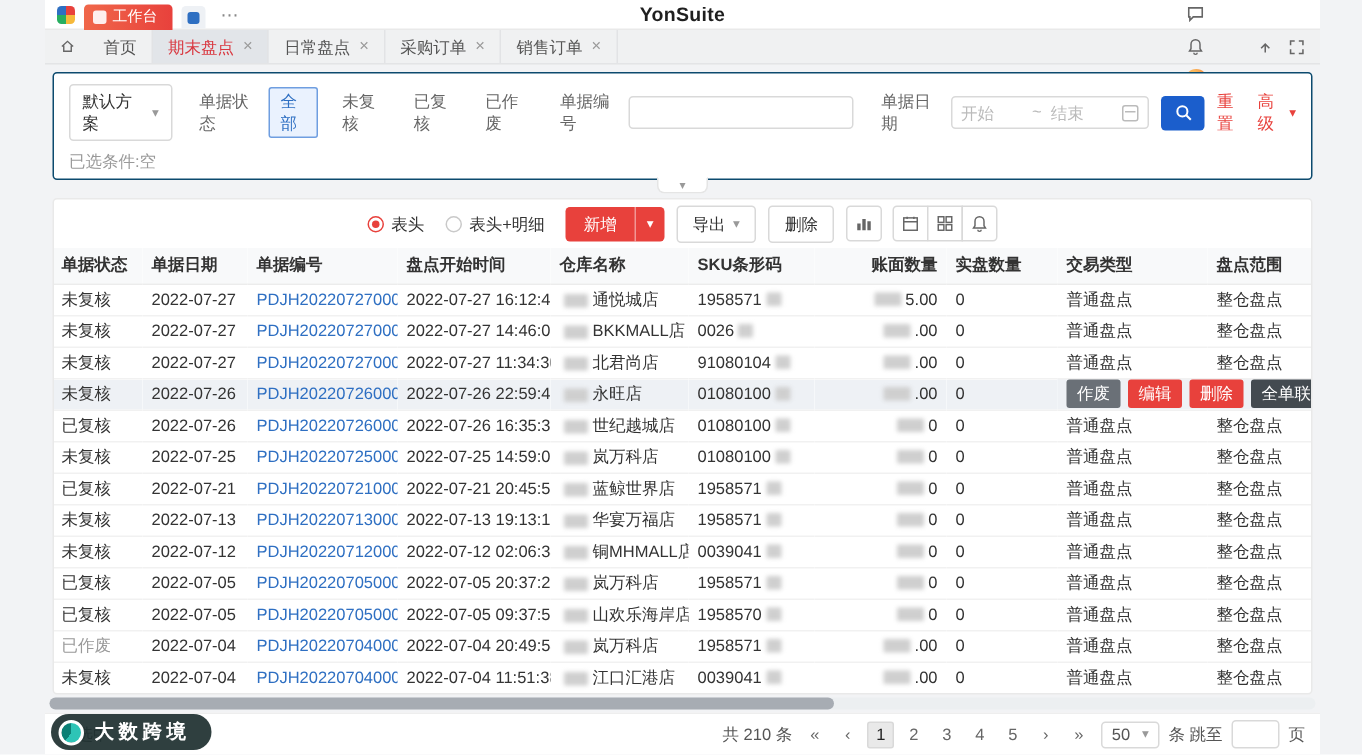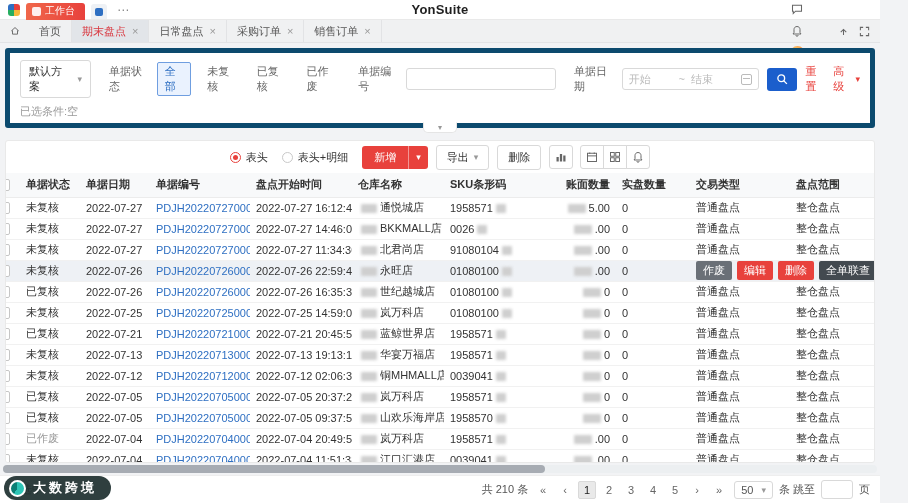--- a/index.html
+++ b/index.html
@@ -1,21 +1,21 @@
 <!DOCTYPE html>
 <html><head>
 <meta charset="utf-8">
 <style>
   * { box-sizing: border-box; margin: 0; padding: 0; }
   html,body { width: 908px; height: 503px; overflow: hidden; }
   body {
     font-family: "Liberation Sans", "DejaVu Sans", sans-serif;
     font-size: 11px; color: #333; background: #f2f3f5;
   }
-  .stage { width: 880px; height: 503px; display: flex; flex-direction: column; position: relative; overflow: hidden; }
+  .stage { width: 880px; height: 503px; display: flex; flex-direction: column; position: relative; overflow: hidden; padding-left: 30px; }
 
   
   .app-header { height: 20px; background: #fff; border-bottom: 1px solid #e9e9e9;
     display: flex; align-items: center; padding: 0 8px; position: relative; flex: 0 0 auto; }
   .hdr-left { display: flex; align-items: center; gap: 6px; }
   .logo-dots { width: 12px; height: 12px; border-radius: 3px;
     background: conic-gradient(#e8413c 0 25%, #f6b93b 25% 50%, #27ae60 50% 75%, #2e6fc2 75% 100%); }
   .ws-tab { display: flex; align-items: center; gap: 4px; background: linear-gradient(90deg,#f0674a,#e8413c);
     color: #fff; font-size: 10px; padding: 2px 10px 2px 6px; border-radius: 3px 3px 0 0; height: 17px; margin-top: 3px; }
   .ws-ico { width: 9px; height: 9px; background: #fff; border-radius: 2px; opacity: .9; }
@@ -35,21 +35,21 @@
   
   .tab-bar { height: 23px; background: #f0f1f2; border-bottom: 1px solid #e3e4e6; display: flex; align-items: stretch; flex: 0 0 auto; }
   .home-item { display: flex; align-items: center; gap: 19px; padding: 0 10px; color: #555; border-right: 1px solid #e2e3e5; }
   .ptabs { display: flex; align-items: stretch; }
   .ptab { display: flex; align-items: center; gap: 6px; padding: 0 10px; color: #555; border-right: 1px solid #e2e3e5; cursor: default; }
   .ptab.active { background: #e2e5e9; color: #d9363e; }
   .ptab .x { color: #999; font-size: 11px; }
   .tabbar-right { margin-left: auto; display: flex; align-items: center; gap: 10px; padding: 0 10px; color: #666; }
 
   
-  .filter-card { background: #fff; margin: 5px 5px 0 5px; border: 5px solid #0c4a6e; border-radius: 3px; position: relative; flex: 0 0 auto; padding: 7px 10px 4px 10px; }
+  .filter-card { background: #fff; margin: 5px 5px 0 5px; border: 1px solid #0c4a6e; border-radius: 3px; position: relative; flex: 0 0 auto; padding: 7px 10px 4px 10px; }
   .filter-row { display: flex; align-items: center; gap: 8px; }
   .select-box { display: flex; align-items: center; gap: 10px; border: 1px solid #d9d9d9; border-radius: 3px; padding: 3px 8px; background: #fff; color: #333; }
   .caret { color: #999; font-size: 9px; }
   .f-label { color: #666; margin-left: 10px; }
   .pills { display: flex; align-items: center; gap: 10px; }
   .pill { color: #666; padding: 2px 6px; border-radius: 2px; cursor: default; }
   .pill.sel { color: #2e6fc2; background: #eaf2fe; border: 1px solid #6f9ee0; padding: 1px 7px; }
   .text-input { width: 150px; height: 22px; border: 1px solid #d9d9d9; border-radius: 3px; background: #fff; padding: 0 6px; font-size: 11px; color: #333; }
   .date-range { display: flex; align-items: center; gap: 6px; border: 1px solid #d9d9d9; border-radius: 3px; height: 22px; padding: 0 6px; width: 150px; color: #bbb; }
   .date-range .ph { flex: 1; }

